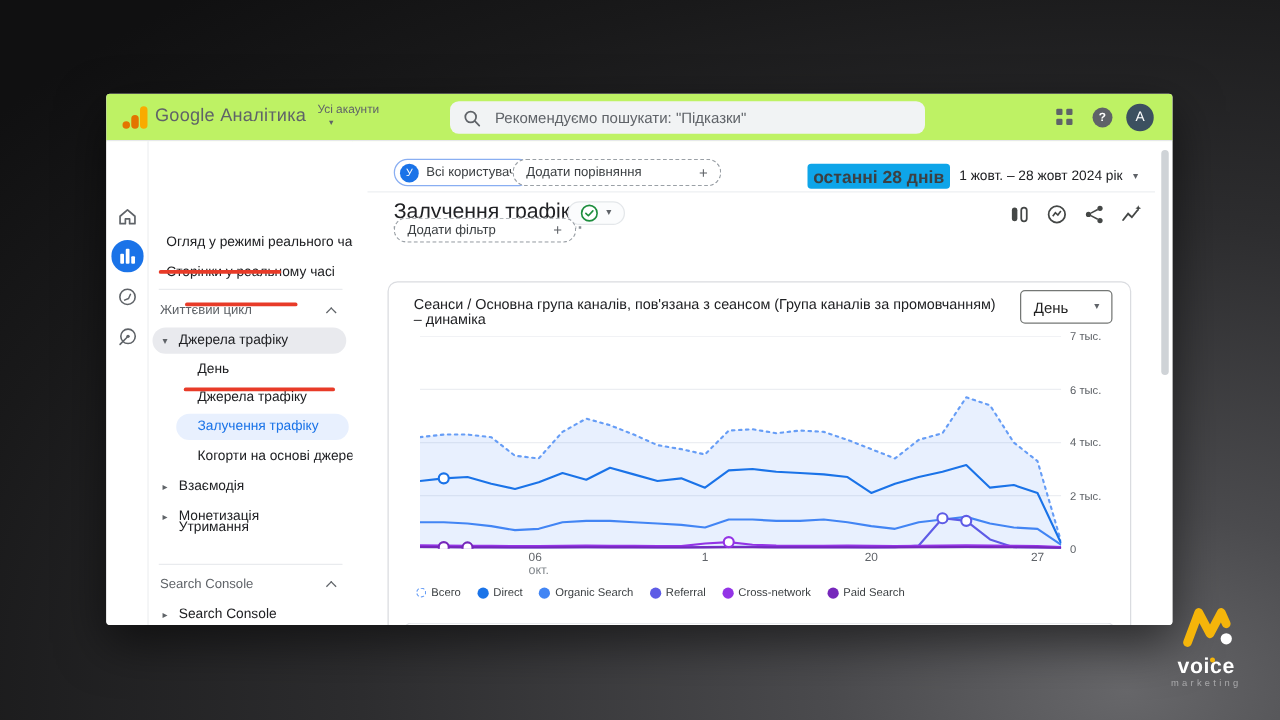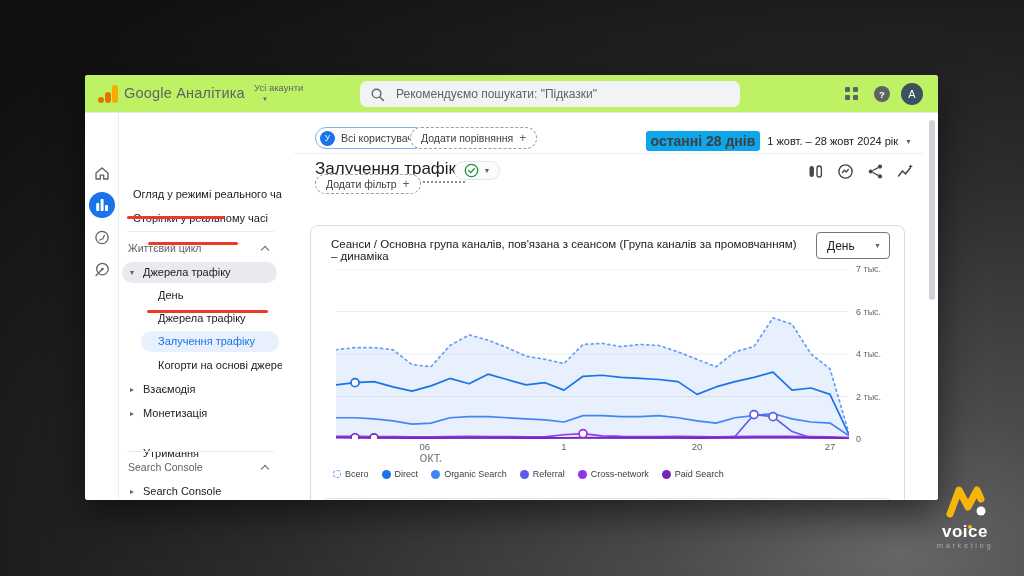--- a/index.html
+++ b/index.html
@@ -36,21 +36,21 @@
   .pill-gray{position:absolute;left:3px;right:5px;top:-1px;height:21px;background:#e9eaee;border-radius:11px;z-index:-1;}
   .pill-blue{position:absolute;left:22px;right:3px;top:-1px;height:21px;background:#e8f0fe;border-radius:11px;z-index:-1;}
   .nav-blue{color:#1a73e8;}
   
   .redline{position:absolute;height:3px;background:#e83b28;border-radius:2px;z-index:40;}
   
   .main{position:absolute;left:197px;top:38px;right:0;bottom:0;background:#fff;}
   .chip{position:absolute;height:22px;border-radius:12px;display:flex;align-items:center;font-size:10.5px;color:#3c4043;padding:0 10px;background:#fff;cursor:pointer;}
   .chip.users{left:33px;top:14px;border:1px solid #89aef2;padding-left:4px;gap:6px;}
   .chip .uav{width:15px;height:15px;border-radius:50%;background:#1a73e8;color:#fff;font-size:8.5px;display:flex;align-items:center;justify-content:center;}
-  .chip.dashed{border:1px dashed #9aa0a6;}
+  .chip.dashed{border:1px dashed #9aa0a6;gap:40px;}
   .chip .plus{font-size:12px;color:#5f6368;margin-left:6px;}
   .cmp{left:128px;top:14px;}
   .fil{left:33px;top:61px;height:20px;}
   .hdr-divider{position:absolute;left:12px;right:14px;top:40px;height:1px;background:#edeff2;}
   .daterow{position:absolute;right:26px;top:18px;display:flex;align-items:center;gap:7px;}
   .badge{background:#0ea5e9;border-radius:3px;font-size:14px;color:#3c4043;padding:2px 5px;font-weight:bold;}
   .daterange{font-size:11px;color:#202124;}
   .darr{font-size:7px;color:#5f6368;}
   .title{position:absolute;left:33px;top:46px;font-size:17px;color:#202124;border-bottom:2px dotted #8a9097;padding-bottom:2px;}
   .okpill{position:absolute;left:172px;top:48px;width:46px;height:19px;border:1px solid #e4e7ea;background:#fbfcfd;border-radius:10px;display:flex;align-items:center;justify-content:center;gap:5px;}
@@ -59,21 +59,21 @@
   
   .card{position:absolute;left:28px;top:112px;width:595px;height:292px;border:1px solid #dadce0;border-radius:8px;background:#fff;}
   .card-title{position:absolute;left:20px;top:12px;width:470px;font-size:11.5px;color:#202124;}
   .gran{position:absolute;right:14px;top:6px;width:74px;height:27px;border:1px solid #747775;border-radius:4px;display:flex;align-items:center;padding:0 8px 0 10px;cursor:pointer;}
   .gran .gl{flex:1;font-size:12px;color:#1f1f1f;}
   .plot{position:absolute;left:25px;top:43px;width:513px;height:170px;}
   .ylabels{position:absolute;left:545px;top:43px;width:45px;height:170px;}
   .ytick{position:absolute;left:0;font-size:9px;color:#5f6368;height:10px;line-height:10px;}
   .xlabels{position:absolute;left:25px;top:216px;width:513px;height:22px;}
   .xtick{position:absolute;transform:translateX(-50%);font-size:9.5px;color:#5f6368;text-align:left;line-height:10px;}
-  .xtick .sub{display:block;font-size:14px;color:#80868b;}
+  .xtick .sub{display:block;font-size:10px;color:#80868b;}
   .legend{position:absolute;left:22px;top:243px;display:flex;gap:13px;align-items:center;}
   .lg-item{display:flex;align-items:center;gap:4px;font-size:9px;color:#3c4043;}
   .lg-dot{width:9px;height:9px;border-radius:50%;display:inline-block;}
   .lg-dot.dashed{background:#fff;border:1.5px dashed;width:8px;height:8px;}
   .tablestrip{position:absolute;left:12px;right:12px;top:272px;height:14px;border:1px solid #e2e4e8;border-bottom:none;border-radius:6px 6px 0 0;background:#fff;}
   .scrollthumb{position:absolute;left:647px;top:7px;width:6px;height:180px;background:#cfd3d7;border-radius:3px;}
   
   .voice{position:absolute;left:922px;top:482px;width:86px;text-align:center;z-index:50;}
   .voice .brand{color:#fff;font-size:17px;font-weight:bold;letter-spacing:.5px;position:relative;line-height:16px;}
   .voice .idot{position:absolute;width:4px;height:4px;border-radius:50%;background:#f5b50a;left:46px;top:1px;}
@@ -173,21 +173,21 @@
         </div>
 
       <div class="nav-row" style="top:267px">
         <span class="tri" style="left:11px">▸</span>
         <span class="lbl" style="left:24px">Взаємодія</span>
       </div>
       <div class="nav-row" style="top:291px">
         <span class="tri" style="left:11px">▸</span>
         <span class="lbl" style="left:24px">Монетизація</span>
       </div>
-      <div class="nav-row" style="top:331px">
+      <div class="nav-row" style="top:300px">
           <span class="lbl" style="left:24px">Утримання</span>
         </div>
 
       <div class="divider" style="top:338px"></div>
 
       <div class="nav-row nav-head" style="top:345px">
         <span class="lbl" style="left:9px">Search Console</span>
         <span class="chev up" style="right:14px;top:8px"></span>
       </div>
       <div class="nav-row" style="top:369px">

